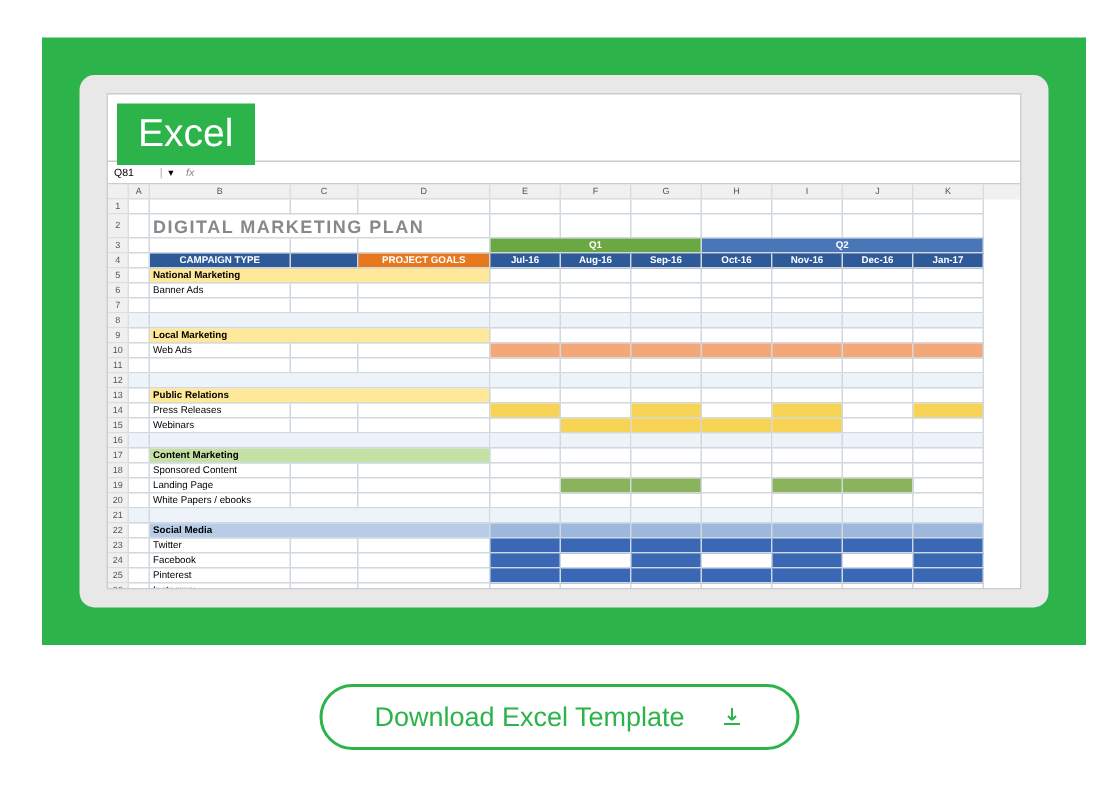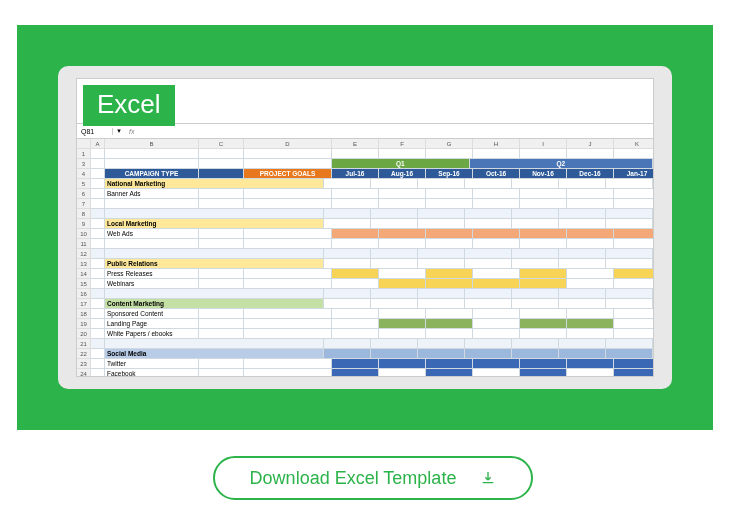--- a/index.html
+++ b/index.html
@@ -1,17 +1,17 @@
 <!DOCTYPE html>
 <html><head>
 <meta charset="utf-8">
 <style>
 * { margin:0; padding:0; box-sizing:border-box; }
 body { width:746px; height:528px; background:#fff; font-family:Arial,sans-serif; position:relative; }
-.frame { position:absolute; left:17px; top:25px; width:696px; height:405px; background:#2cb34a; padding:41px; }
+.frame { position:absolute; left:28px; top:25px; width:696px; height:405px; background:#2cb34a; padding:25px; }
 .device { width:100%; height:100%; background:#e8e8e8; border-radius:10px; padding:12px 18px; position:relative; }
 .inner { width:100%; height:100%; background:#fff; border:1px solid #ccc; position:relative; overflow:hidden; }
 .excel-badge { position:absolute; left:6px; top:6px; background:#2cb34a; color:#fff; font-size:26px; font-weight:300; padding:4px 14px 6px; z-index:10; }
 .formula-bar { position:absolute; top:44px; left:0; right:0; height:16px; border-top:1px solid #ccc; border-bottom:1px solid #ccc; display:flex; align-items:center; font-size:7px; background:#fff; }
 .cellref { width:36px; border-right:1px solid #ccc; padding:0 4px; }
 .fx { padding:0 4px; font-style:italic; color:#888; }
 .grid { position:absolute; top:60px; left:0; right:0; bottom:0; overflow:hidden; }
 .colhdr { display:flex; height:10px; background:#f0f0f0; font-size:6px; color:#555; }
 .rownum { width:14px; min-width:14px; background:#f0f0f0; border-right:1px solid #ddd; border-bottom:1px solid #ddd; font-size:6px; text-align:center; color:#555; line-height:10px; }
 .ch { border-right:1px solid #ddd; border-bottom:1px solid #ddd; text-align:center; line-height:10px; }
@@ -71,20 +71,32 @@
             <div class="cell wc"></div>
             <div class="cell wd"></div>
             <div class="cell wm"></div>
             <div class="cell wm"></div>
             <div class="cell wm"></div>
             <div class="cell wm"></div>
             <div class="cell wm"></div>
             <div class="cell wm"></div>
             <div class="cell wm"></div>
           </div>
+    <div class="row" style="height:16px">
+            <div class="rownum" style="line-height:16px">2</div>
+            <div class="cell wa"></div>
+            <div class="cell title" style="width:227px;line-height:16px">DIGITAL MARKETING PLAN</div>
+            <div class="cell wm"></div>
+            <div class="cell wm"></div>
+            <div class="cell wm"></div>
+            <div class="cell wm"></div>
+            <div class="cell wm"></div>
+            <div class="cell wm"></div>
+            <div class="cell wm"></div>
+          </div>
     <div class="row">
             <div class="rownum">3</div>
             <div class="cell wa"></div>
             <div class="cell wb"></div>
             <div class="cell wc"></div>
             <div class="cell wd"></div>
             <div class="cell q1" style="width:141px">Q1</div>
             <div class="cell q2" style="width:188px">Q2</div>
           </div>
     <div class="row">

